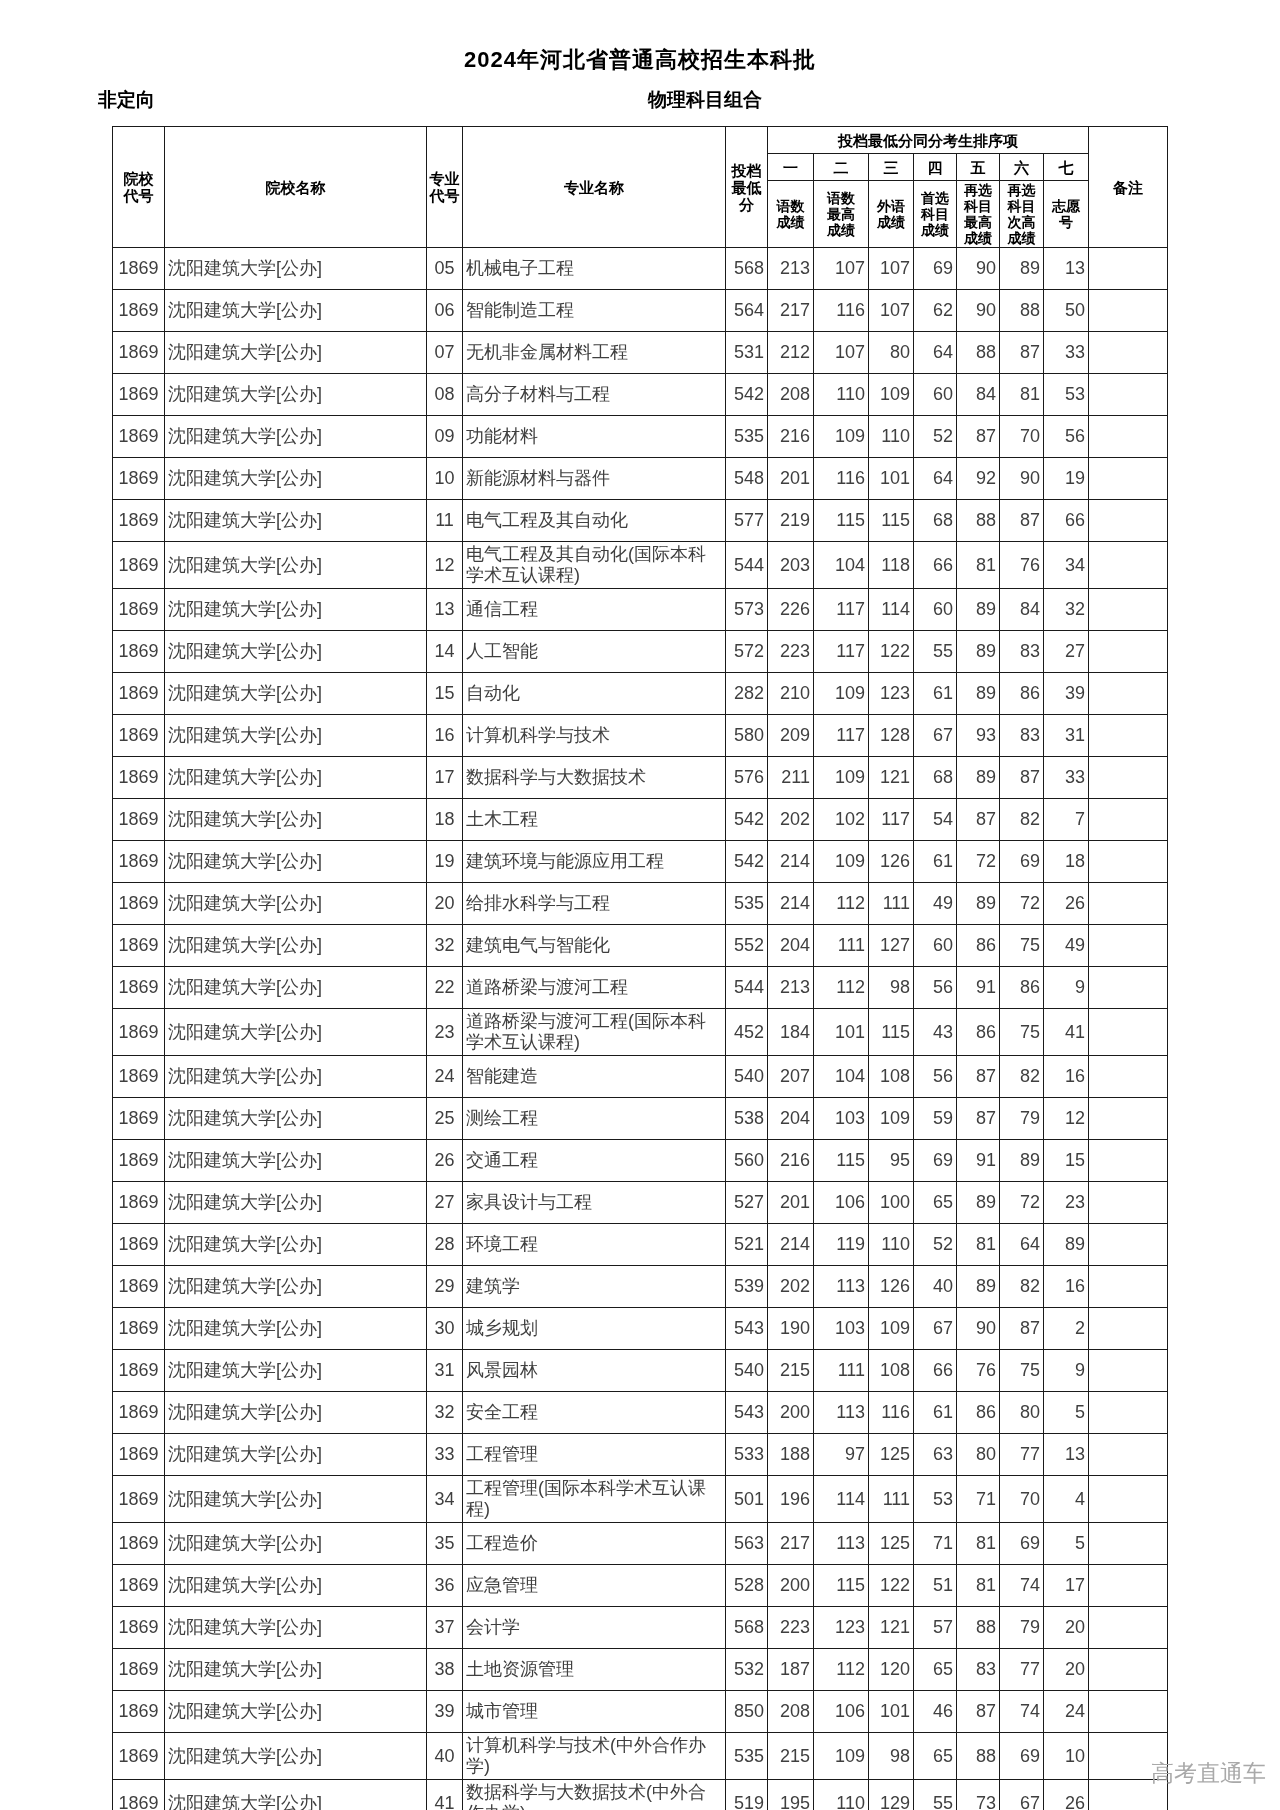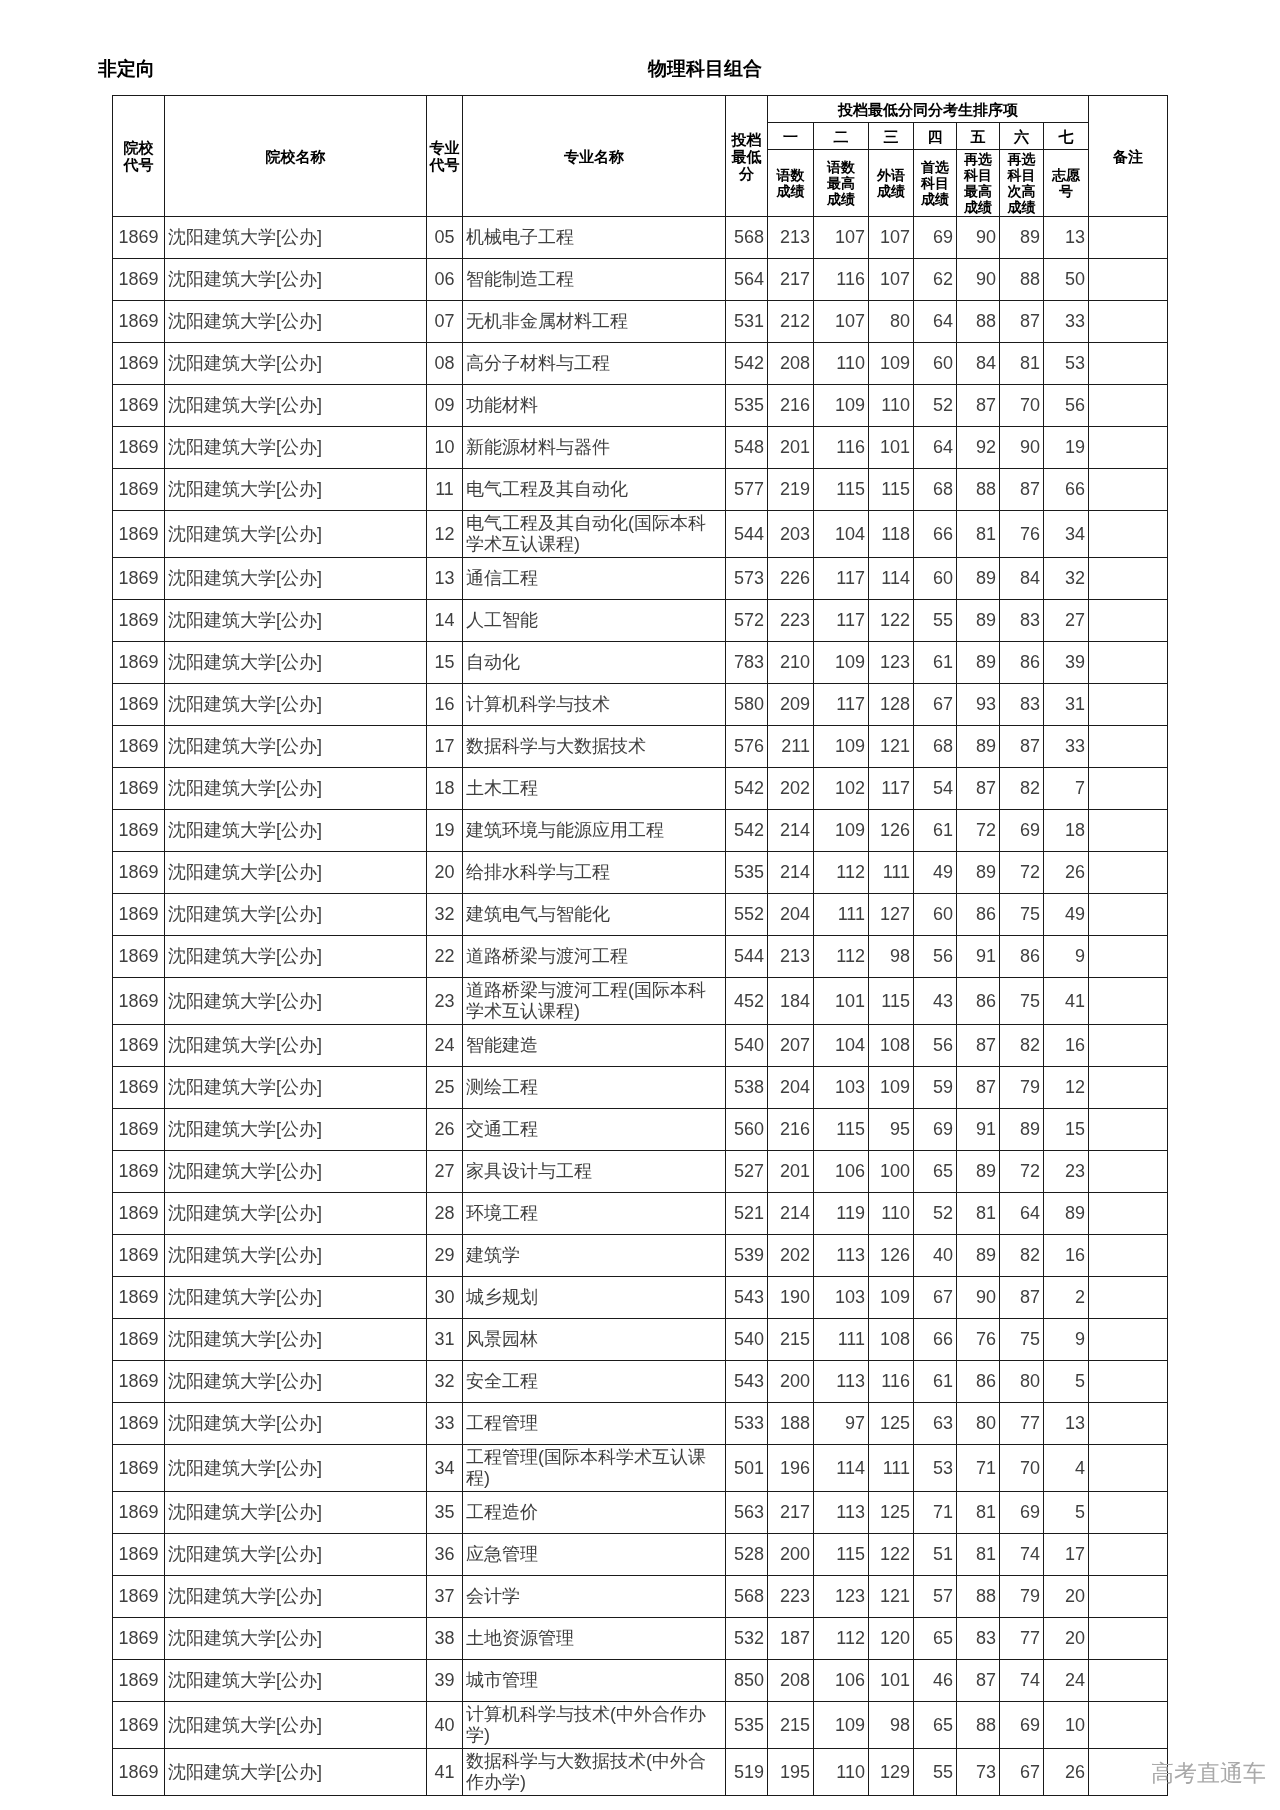--- a/index.html
+++ b/index.html
@@ -38,20 +38,21 @@
   td.r{text-align:right;padding:2px 3px 2px 1px;}
   td.code{font-size:17px;}
   .watermark{position:absolute;right:14px;top:1758px;font-size:23px;color:#a9a9a9;}
 </style>
 </head>
 <body>
 
 <div>
 
   <div class="titles">
+    <div class="title-line">2024年河北省普通高校招生本科批</div>
   </div>
 
   <div class="section-row">
     <span class="sec-left">非定向</span>
     <span class="sec-mid">物理科目组合</span>
   </div>
 
   <table class="grid">
     <colgroup>
       <col style="width:52px">
@@ -263,21 +264,21 @@
     <td class="r">89</td>
     <td class="r">83</td>
     <td class="r">27</td>
     <td class="c"></td>
   </tr>
         <tr>
     <td class="c code">1869</td>
     <td class="l">沈阳建筑大学[公办]</td>
     <td class="c code">15</td>
     <td class="l name">自动化</td>
-    <td class="r">783</td>
+    <td class="r">282</td>
     <td class="r">210</td>
     <td class="r">109</td>
     <td class="r">123</td>
     <td class="r">61</td>
     <td class="r">89</td>
     <td class="r">86</td>
     <td class="r">39</td>
     <td class="c"></td>
   </tr>
         <tr>

